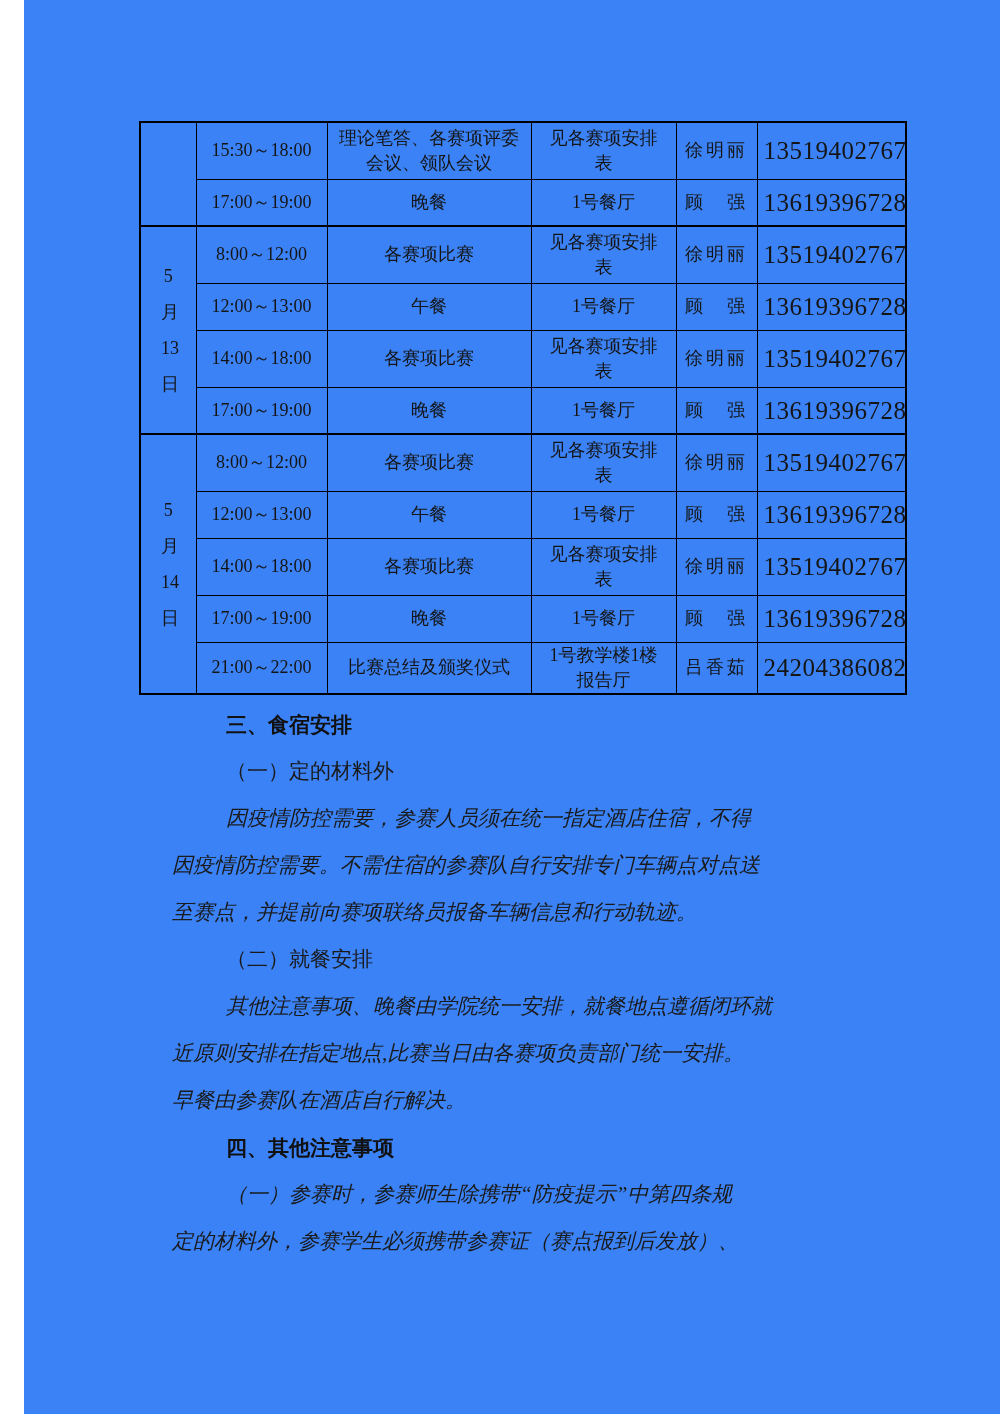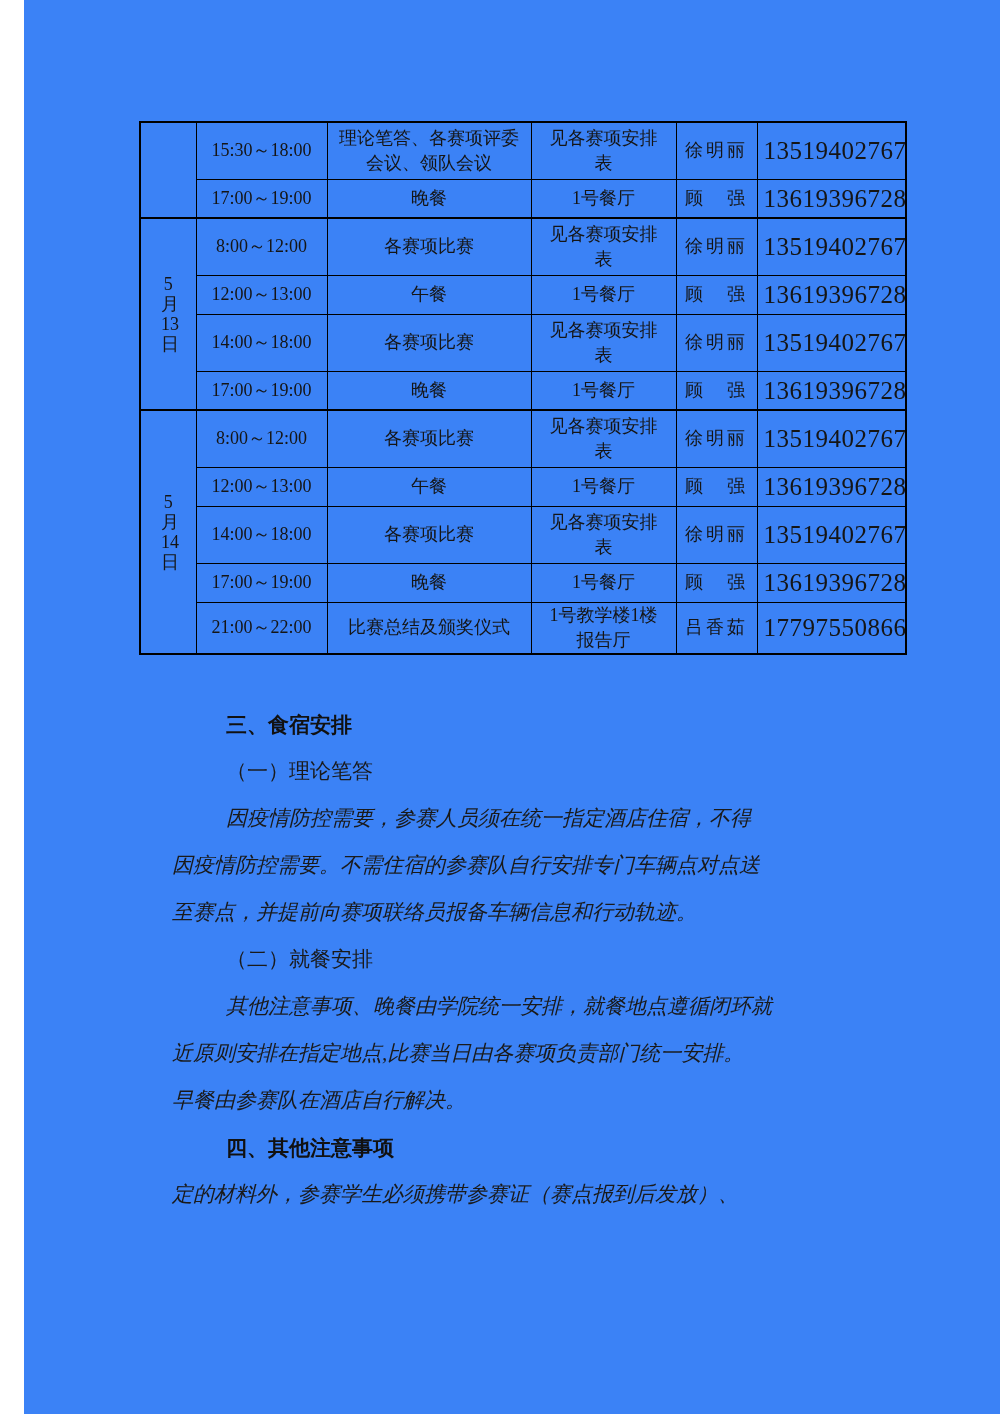--- a/index.html
+++ b/index.html
@@ -13,23 +13,23 @@
     border-collapse:collapse;table-layout:fixed;
     border:2px solid #000;
   }
   .schedule td{
     border:1px solid #000;text-align:center;vertical-align:middle;
     font-size:18px;line-height:25px;padding:2px 6px;overflow:hidden;
     color:#151515;
   }
   .schedule tbody.sep tr:first-child td{border-top:2.5px solid #000;}
   tr.h-tall{height:57px}
-  tr.h-norm{height:39px}
+  tr.h-norm{height:47px}
   tr.h-last{height:52px}
-  td.c-date{padding:2px 20px;line-height:20px}
+  td.c-date{padding:2px 20px;line-height:36px}
   td.c-loc{padding:0 10px}
   td.c-contact{letter-spacing:3px}
   td.c-phone{font-size:25px;letter-spacing:.5px}
   
   .content{position:absolute;left:148px;top:701px;width:748px;font-size:21px;}
   .line{height:47px;line-height:47px;white-space:nowrap;font-style:italic;}
   .first{text-indent:54px;}
   .h-bold{
     font-family:"Liberation Sans",sans-serif;font-weight:bold;
     padding-left:54px;height:47px;line-height:47px;white-space:nowrap;color:#111;
@@ -129,43 +129,44 @@
         <td class="c-act">晚餐</td>
         <td class="c-loc">1号餐厅</td>
         <td class="c-contact">顾　强</td>
         <td class="c-phone">13619396728</td>
       </tr>
       <tr class="h-last">
         <td class="c-time">21:00～22:00</td>
         <td class="c-act">比赛总结及颁奖仪式</td>
         <td class="c-loc">1号教学楼1楼报告厅</td>
         <td class="c-contact">吕香茹</td>
-        <td class="c-phone">17797550866</td>
+        <td class="c-phone">24204386082</td>
       </tr>
     </tbody>
   </table>
 
   <div class="content">
     <div class="h-bold">三、食宿安排</div>
-    <div class="h-kai">（一）理论笔答</div>
+    <div class="h-kai">（一）定的材料外</div>
 
     <div>
       <div class="line first">因疫情防控需要，参赛人员须在统一指定酒店住宿，不得</div>
       <div class="line">因疫情防控需要。不需住宿的参赛队自行安排专门车辆点对点送</div>
       <div class="line">至赛点，并提前向赛项联络员报备车辆信息和行动轨迹。</div>
     </div>
 
     <div class="h-kai">（二）就餐安排</div>
 
     <div>
       <div class="line first">其他注意事项、晚餐由学院统一安排，就餐地点遵循闭环就</div>
       <div class="line">近原则安排在指定地点,比赛当日由各赛项负责部门统一安排。</div>
       <div class="line">早餐由参赛队在酒店自行解决。</div>
     </div>
 
     <div class="h-bold">四、其他注意事项</div>
 
     <div>
+      <div class="line first">（一）参赛时，参赛师生除携带“防疫提示”中第四条规</div>
       <div class="line">定的材料外，参赛学生必须携带参赛证（赛点报到后发放）、</div>
     </div>
   </div>
 
 </div>
 
 </body></html>

